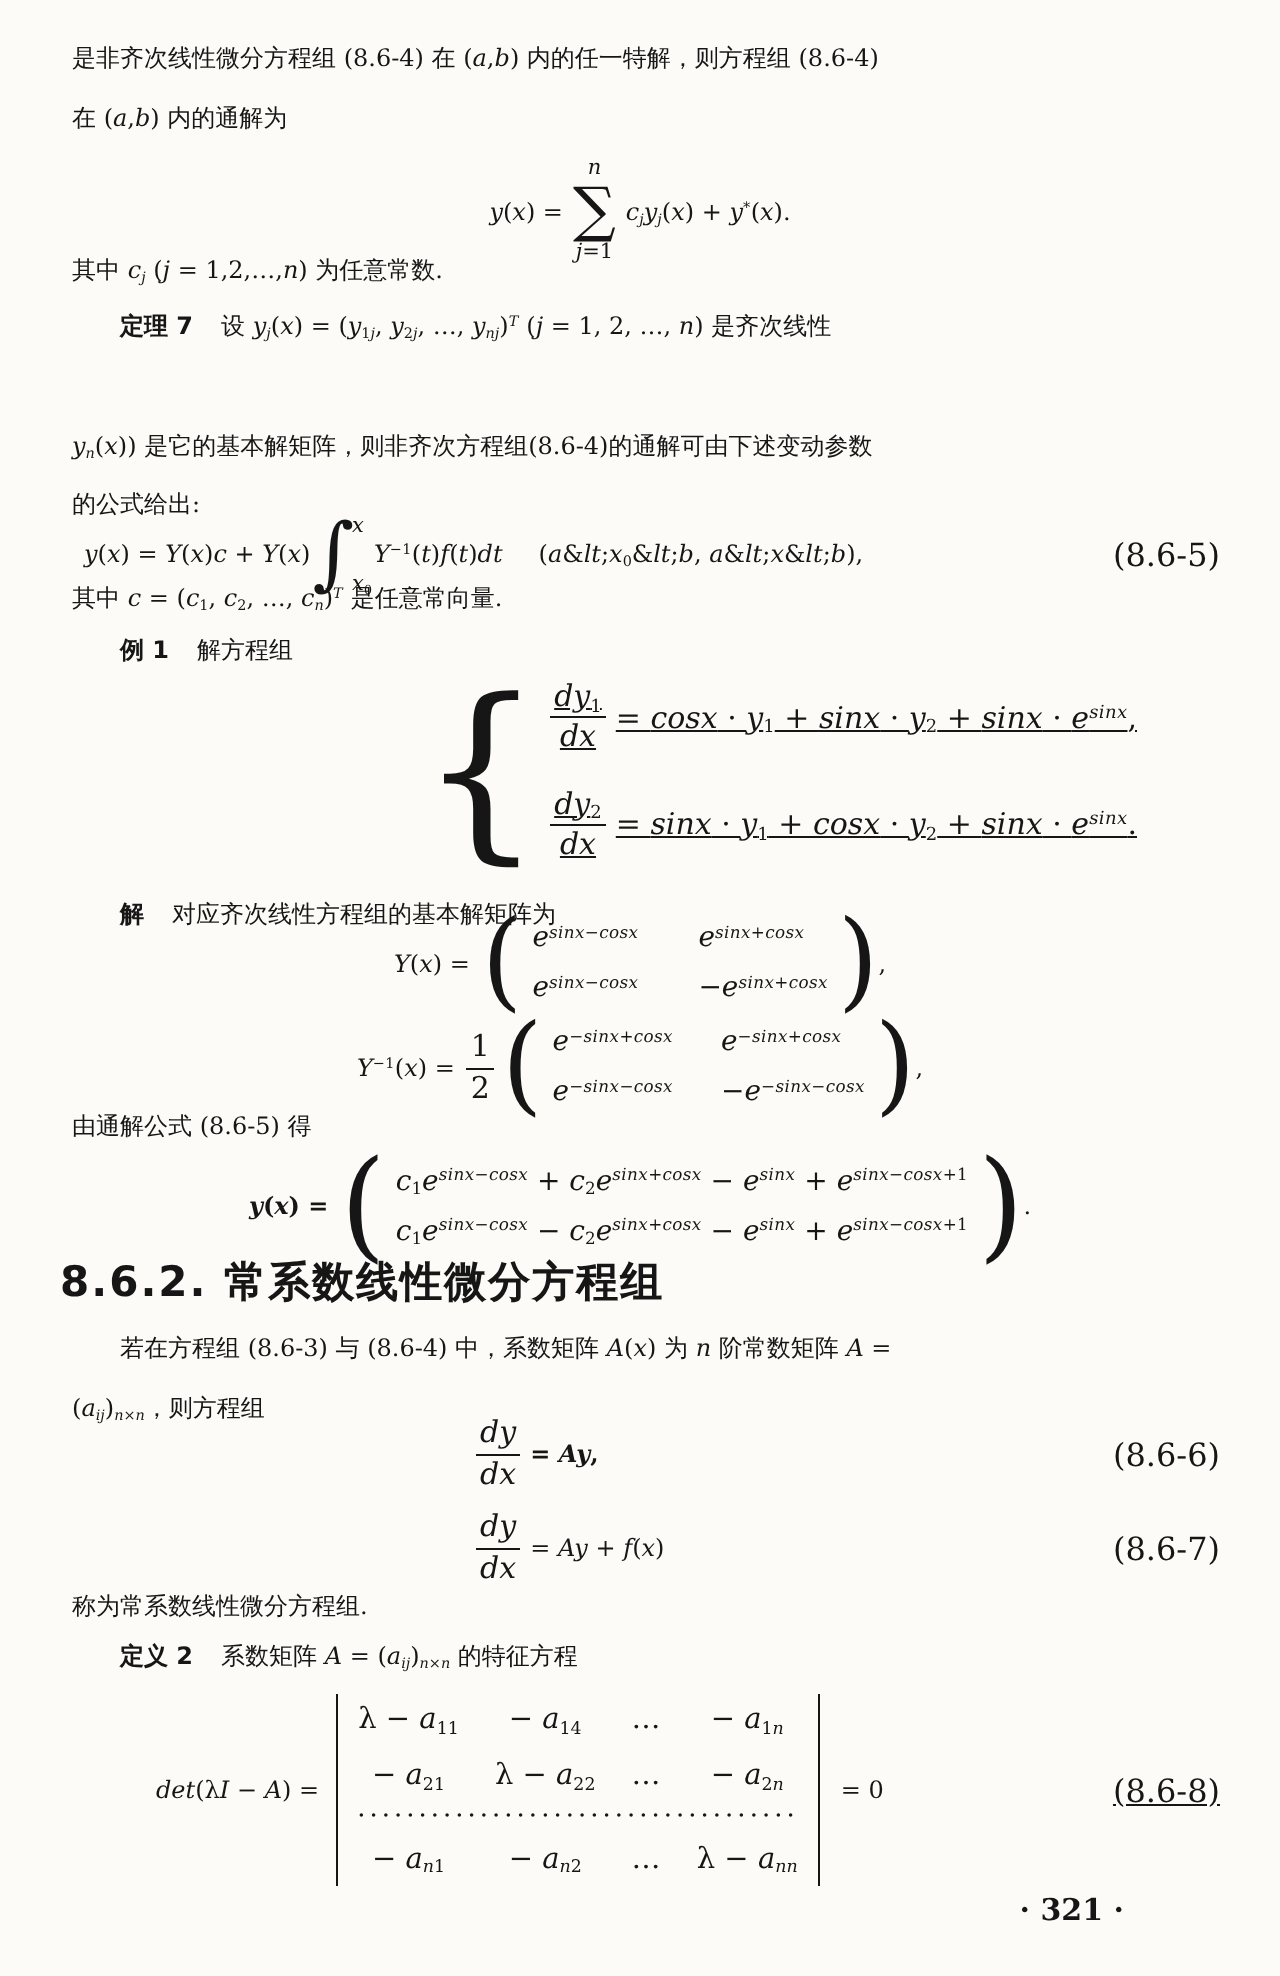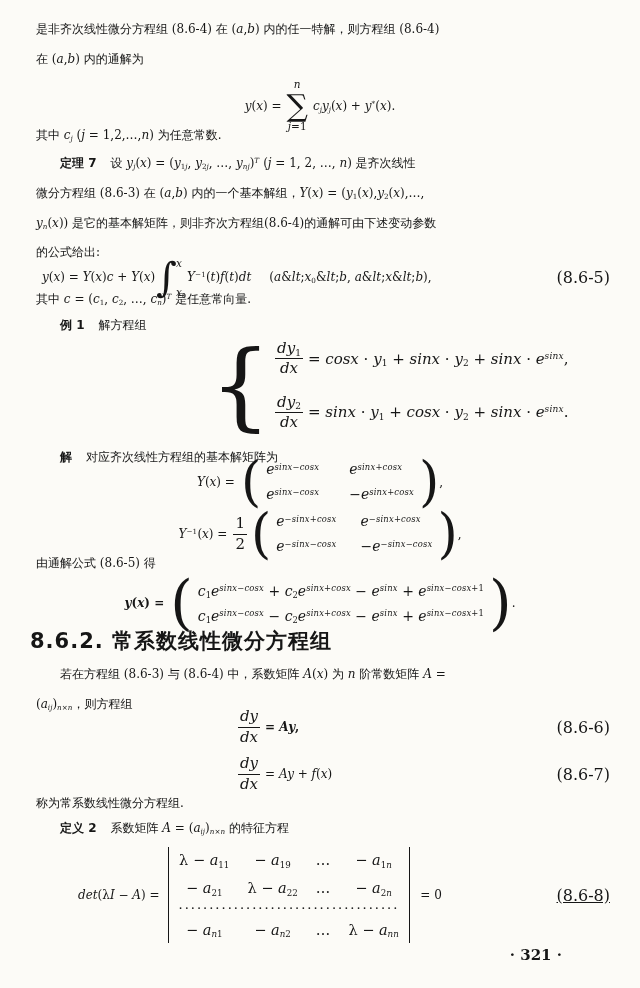--- a/index.html
+++ b/index.html
@@ -32,21 +32,21 @@
 
   .matrix { display:inline-flex; align-items:center; }
   .paren { font-weight:300; line-height:0.95; transform:scaleY(1.04); }
   .p52 { font-size:52px; }
   .p58 { font-size:58px; }
   .mat2 { display:inline-grid; grid-template-columns:auto auto; column-gap:30px; row-gap:9px; padding:0 5px; font-size:14px; text-align:left; }
   .mat1 { display:inline-grid; grid-template-columns:auto; row-gap:9px; padding:0 5px; font-size:14px; text-align:left; }
 
   .sys { display:flex; align-items:center; }
   .brace { font-size:96px; font-weight:300; line-height:0.9; }
-  .sys-rows { display:flex; flex-direction:column; gap:16px; margin-left:4px; }
+  .sys-rows { display:flex; flex-direction:column; gap:16px; margin-left:4px;text-decoration:underline; }
   .sys-row { display:flex; align-items:center; font-size:15px; gap:5px; }
 
   .center-row { position:absolute; left:0; width:100%; display:flex; justify-content:center; align-items:center; white-space:nowrap; }
   .eq-row { position:absolute; display:flex; align-items:center; white-space:nowrap; }
 
   .det-grid {
     display:inline-grid; grid-template-columns:repeat(4,auto);
     column-gap:17px; row-gap:12px; padding:5px 10px;
     border-left:1.6px solid #161616; border-right:1.6px solid #161616;
     font-size:14.5px; text-align:center; align-items:center;
@@ -71,21 +71,20 @@
       <span class="lim"><i>j</i>=1</span>
     </span>
     <span class="txt"><i>c</i><sub><i>j</i></sub><i>y</i><sub><i>j</i></sub>(<i>x</i>) + <i>y</i><sup>*</sup>(<i>x</i>).</span>
   </div>
 
   <div class="abs txt" style="left:36px; top:128px;">其中 <i>c</i><sub><i>j</i></sub> (<i>j</i> = 1,2,…,<i>n</i>) 为任意常数.</div>
 
   <div class="abs txt" style="left:60px; top:156px;">
     <span class="bold">定理 7</span><span class="label-gap"></span><span>设 <i>y</i><sub><i>j</i></sub>(<i>x</i>) = (<i>y</i><sub>1<i>j</i></sub>, <i>y</i><sub>2<i>j</i></sub>, …, <i>y</i><sub><i>nj</i></sub>)<sup><i>T</i></sup> (<i>j</i> = 1, 2, …, <i>n</i>) 是齐次线性</span>
   </div>
-  <div class="abs txt" style="left:36px; top:186px;">微分方程组 (8.6-3) 在 (<i>a</i>,<i>b</i>) 内的一个基本解组，<i>Y</i>(<i>x</i>) = (<i>y</i><sub>1</sub>(<i>x</i>),<i>y</i><sub>2</sub>(<i>x</i>),…,</div>
   <div class="abs txt" style="left:36px; top:216px;"><i>y</i><sub><i>n</i></sub>(<i>x</i>)) 是它的基本解矩阵，则非齐次方程组(8.6-4)的通解可由下述变动参数</div>
   <div class="abs txt" style="left:36px; top:245px;">的公式给出:</div>
 
   <div class="eq-row" style="left:42px; right:30px; top:254px; height:46px;">
     <span class="txt"><i>y</i>(<i>x</i>) = <i>Y</i>(<i>x</i>)<i>c</i> + <i>Y</i>(<i>x</i>)</span>
     <span class="integral">
       <span class="int-glyph">∫</span>
       <span class="int-limits">
         <span><i>x</i></span>
         <span><i>x</i><sub>0</sub></span>
@@ -203,21 +202,21 @@
   <div class="abs txt" style="left:36px; top:796px;">称为常系数线性微分方程组.</div>
 
   <div class="abs txt" style="left:60px; top:821px;">
     <span class="bold">定义 2</span><span class="label-gap"></span><span>系数矩阵 <i>A</i> = (<i>a</i><sub><i>ij</i></sub>)<sub><i>n</i>×<i>n</i></sub> 的特征方程</span>
   </div>
 
   <div class="eq-row" style="left:78px; right:30px; top:845px; height:100px;">
     <span class="txt" style="margin-right:8px;"><i>det</i>(λ<i>I</i> − <i>A</i>) =</span>
     <span class="det-grid">
       <span>λ − <i>a</i><sub>11</sub></span>
-      <span>− <i>a</i><sub>19</sub></span>
+      <span>− <i>a</i><sub>14</sub></span>
       <span>…</span>
       <span>− <i>a</i><sub>1<i>n</i></sub></span>
       <span>− <i>a</i><sub>21</sub></span>
       <span>λ − <i>a</i><sub>22</sub></span>
       <span>…</span>
       <span>− <i>a</i><sub>2<i>n</i></sub></span>
       <span class="dots">····································</span>
       <span>− <i>a</i><sub><i>n</i>1</sub></span>
       <span>− <i>a</i><sub><i>n</i>2</sub></span>
       <span>…</span>

